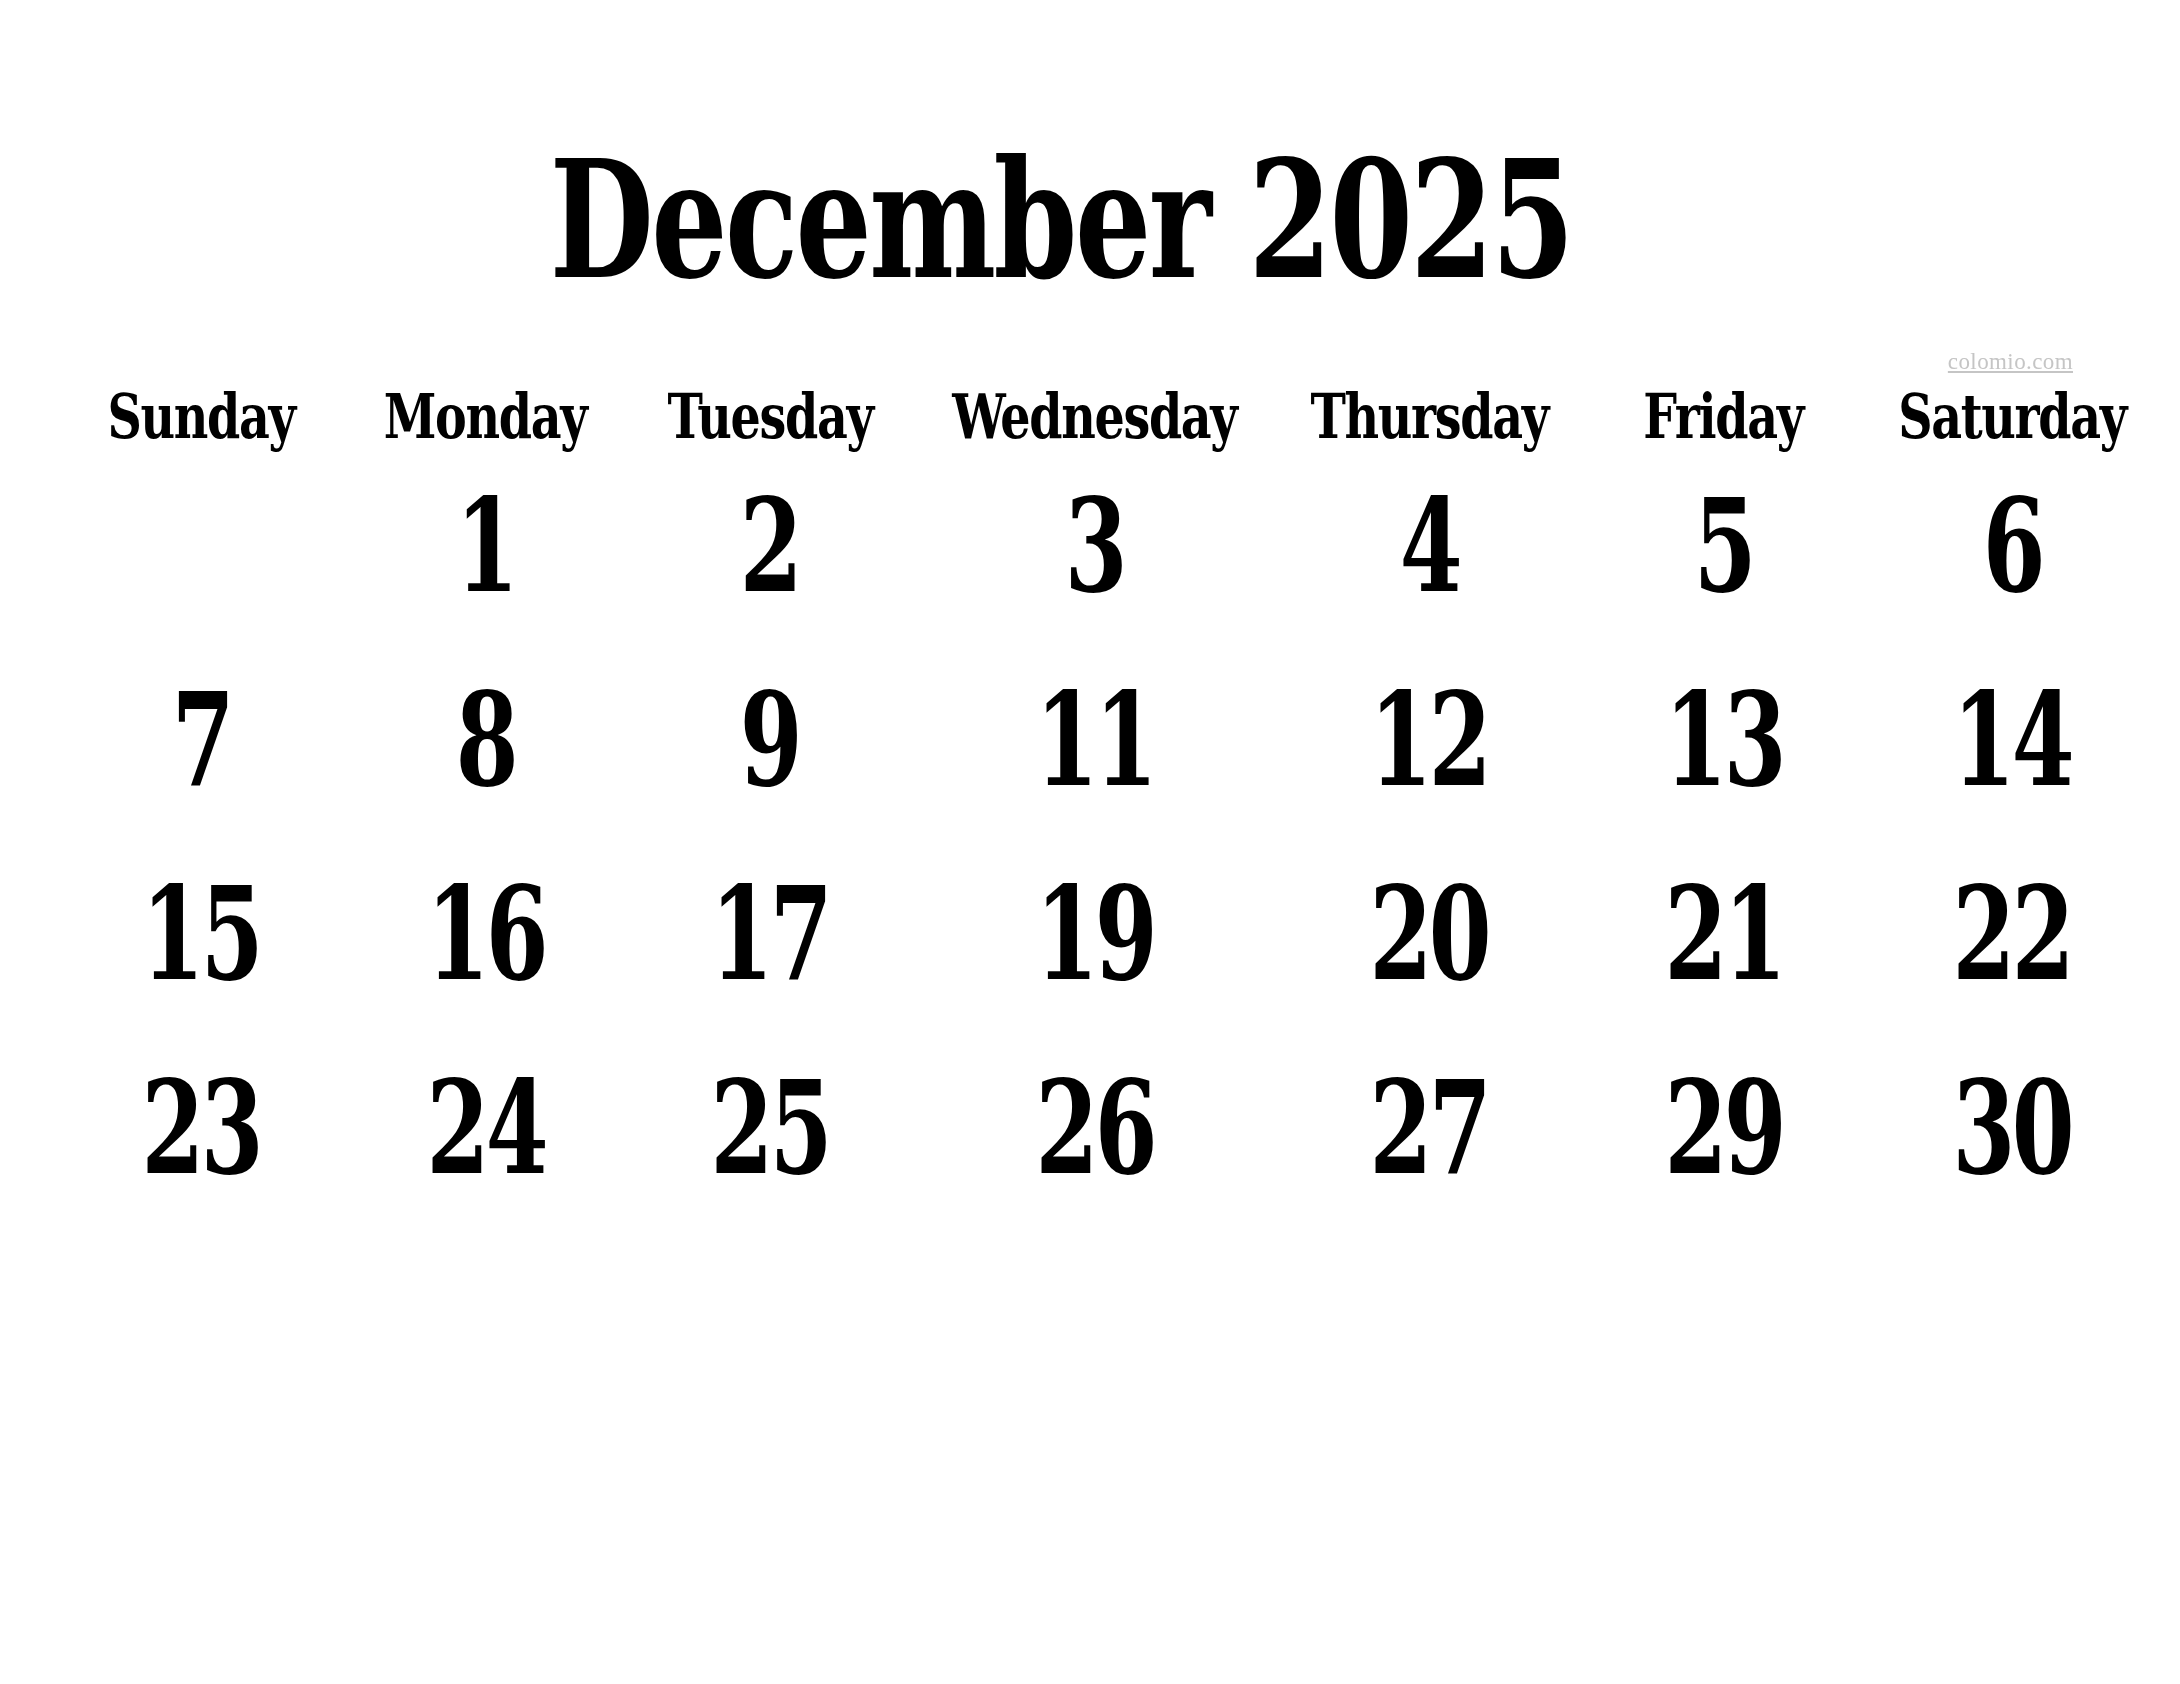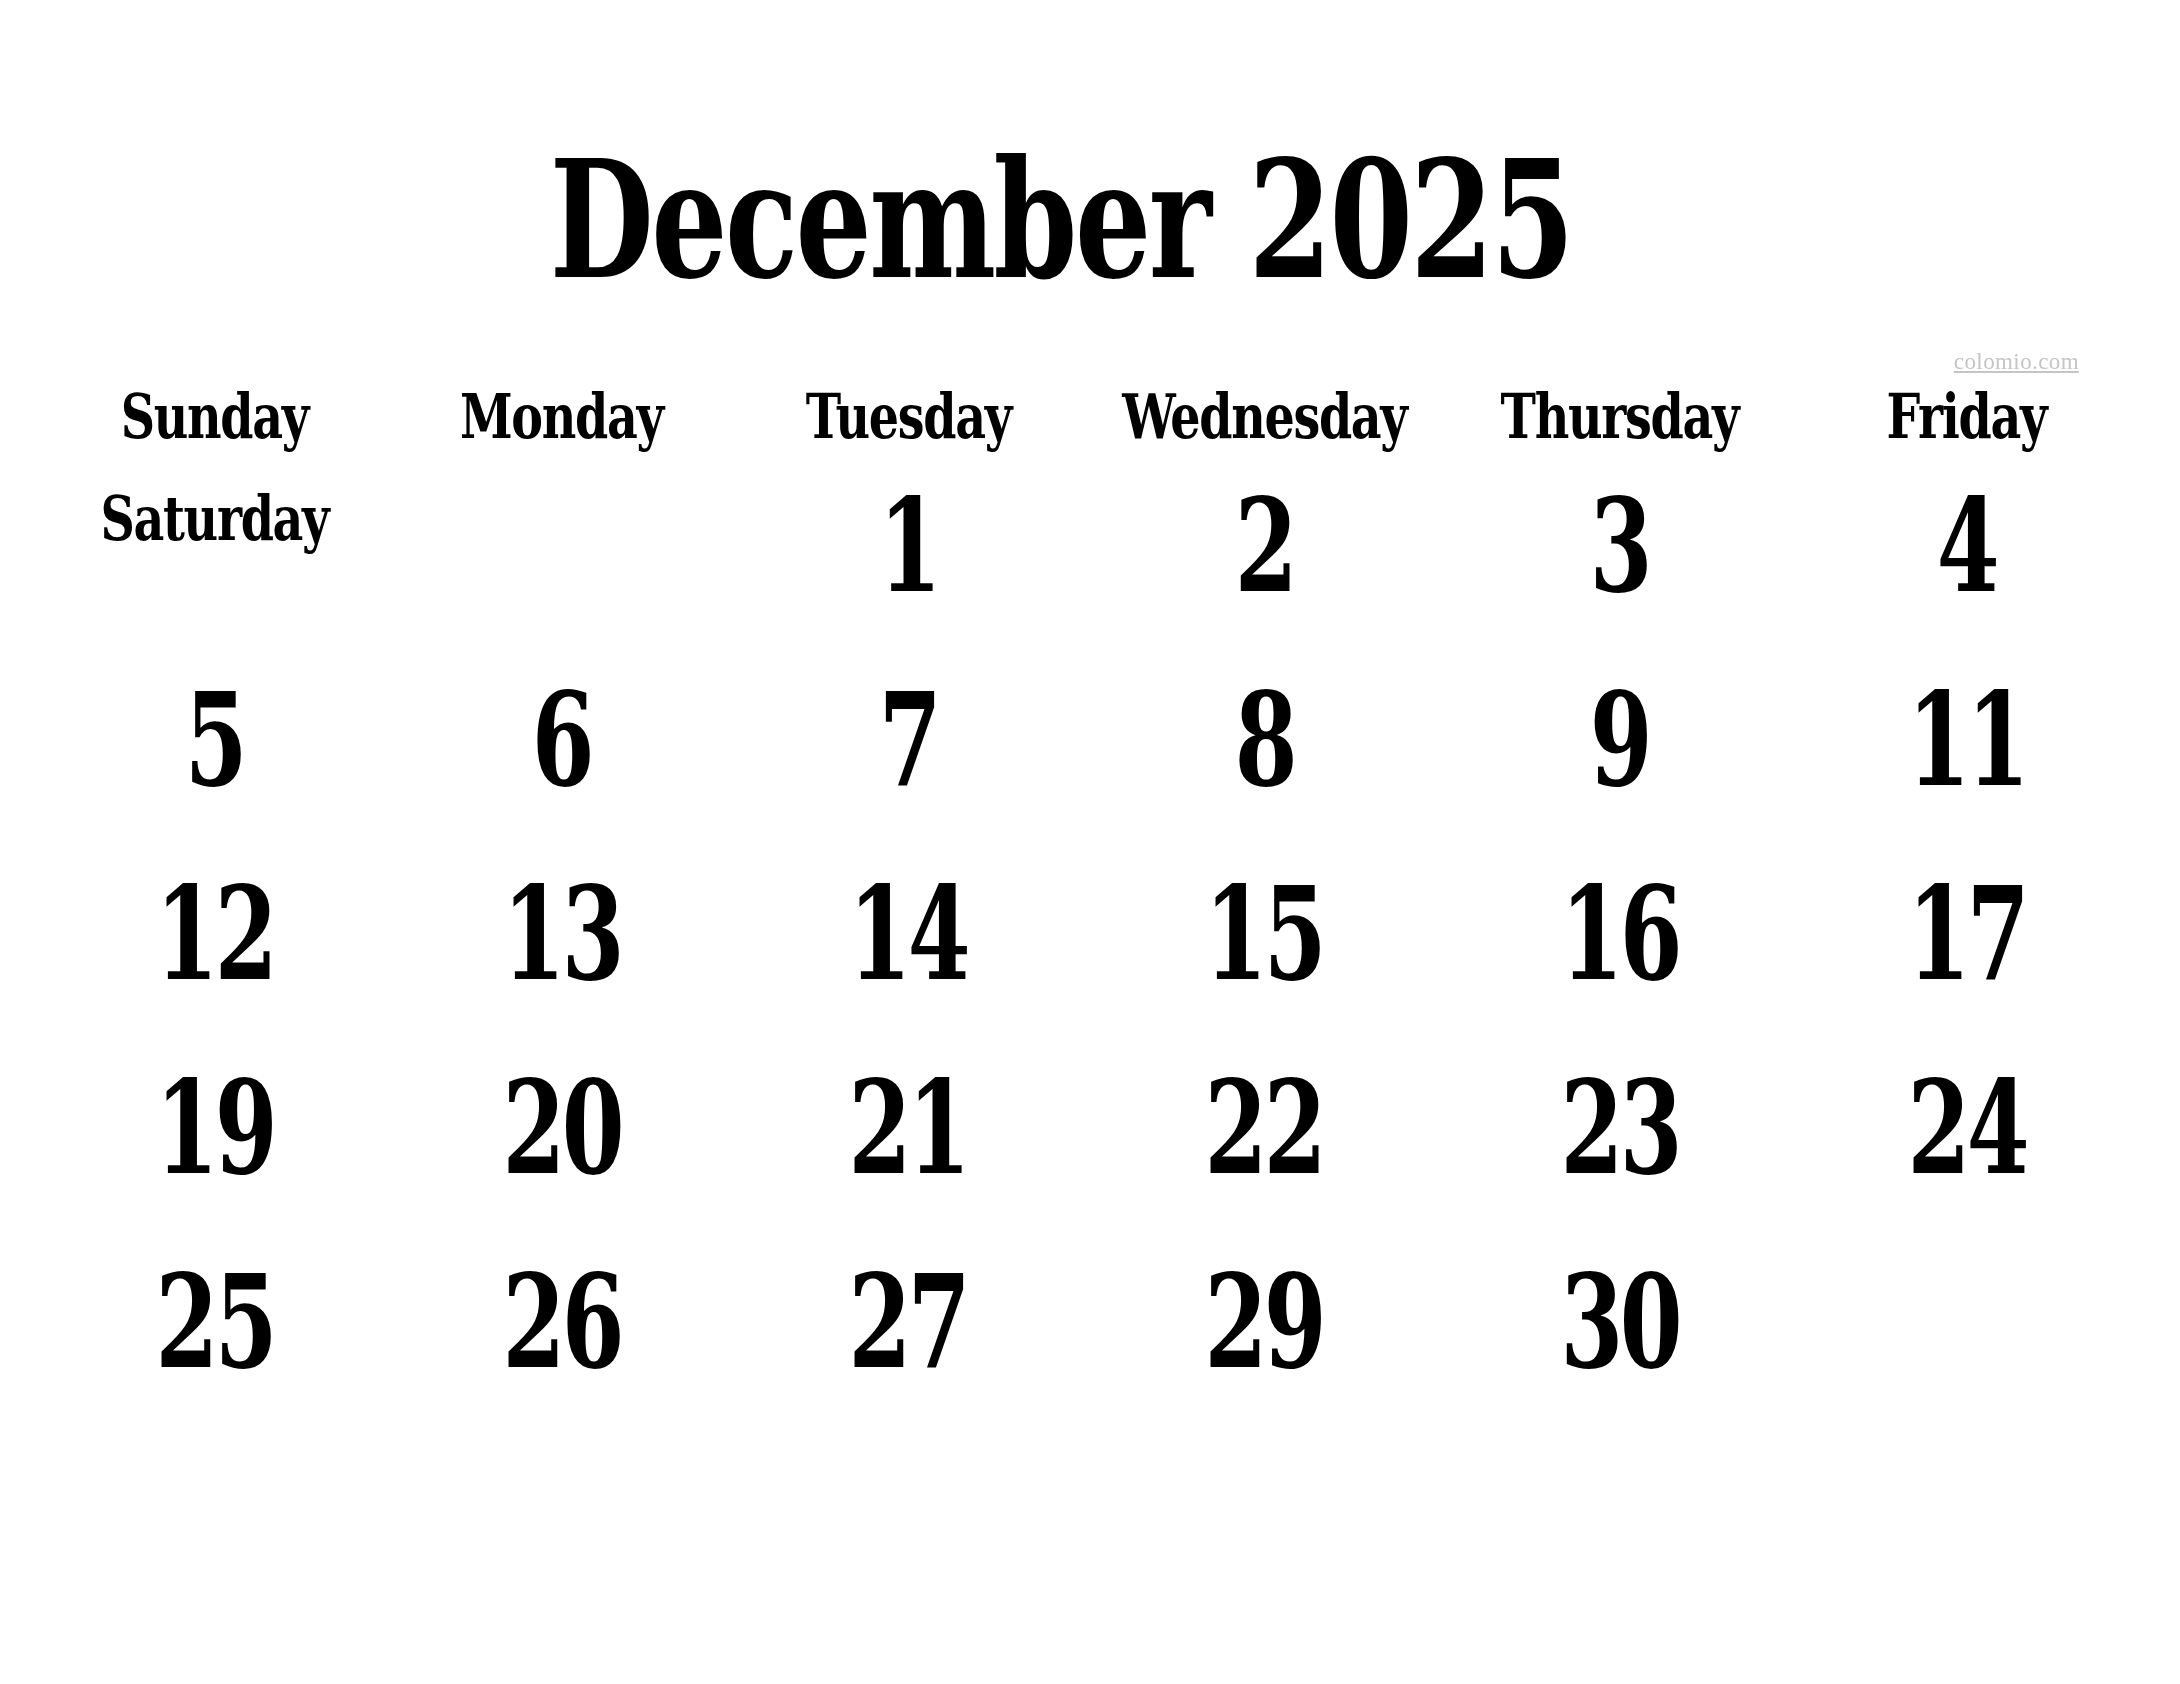--- a/index.html
+++ b/index.html
@@ -32,35 +32,35 @@
     font-weight: bold;
     color: var(--ink);
     letter-spacing: -3.4px;
     transform: scaleX(0.74);
     transform-origin: 50% 0;
     white-space: nowrap;
   }
   .watermark {
     position: absolute;
     top: 348px;
-    right: 43px;
+    right: 49px;
     font-size: 23px;
     line-height: 1.2;
     color: var(--watermark);
     text-decoration: underline;
     font-family: "Liberation Serif", serif;
     letter-spacing: 0.4px;
   }
   .grid {
     position: absolute;
     top: 385px;
-    left: 41px;
+    left: 59px;
     width: 2099px;
     display: grid;
-    grid-template-columns: repeat(6, 1fr);
+    grid-template-columns: repeat(7, 1fr);
     grid-template-rows: 102px repeat(5, 194px);
   }
   .cell {
     text-align: center;
     color: var(--ink);
     overflow: visible;
   }
   .head {
     font-size: 61px;
     line-height: 1.05;

